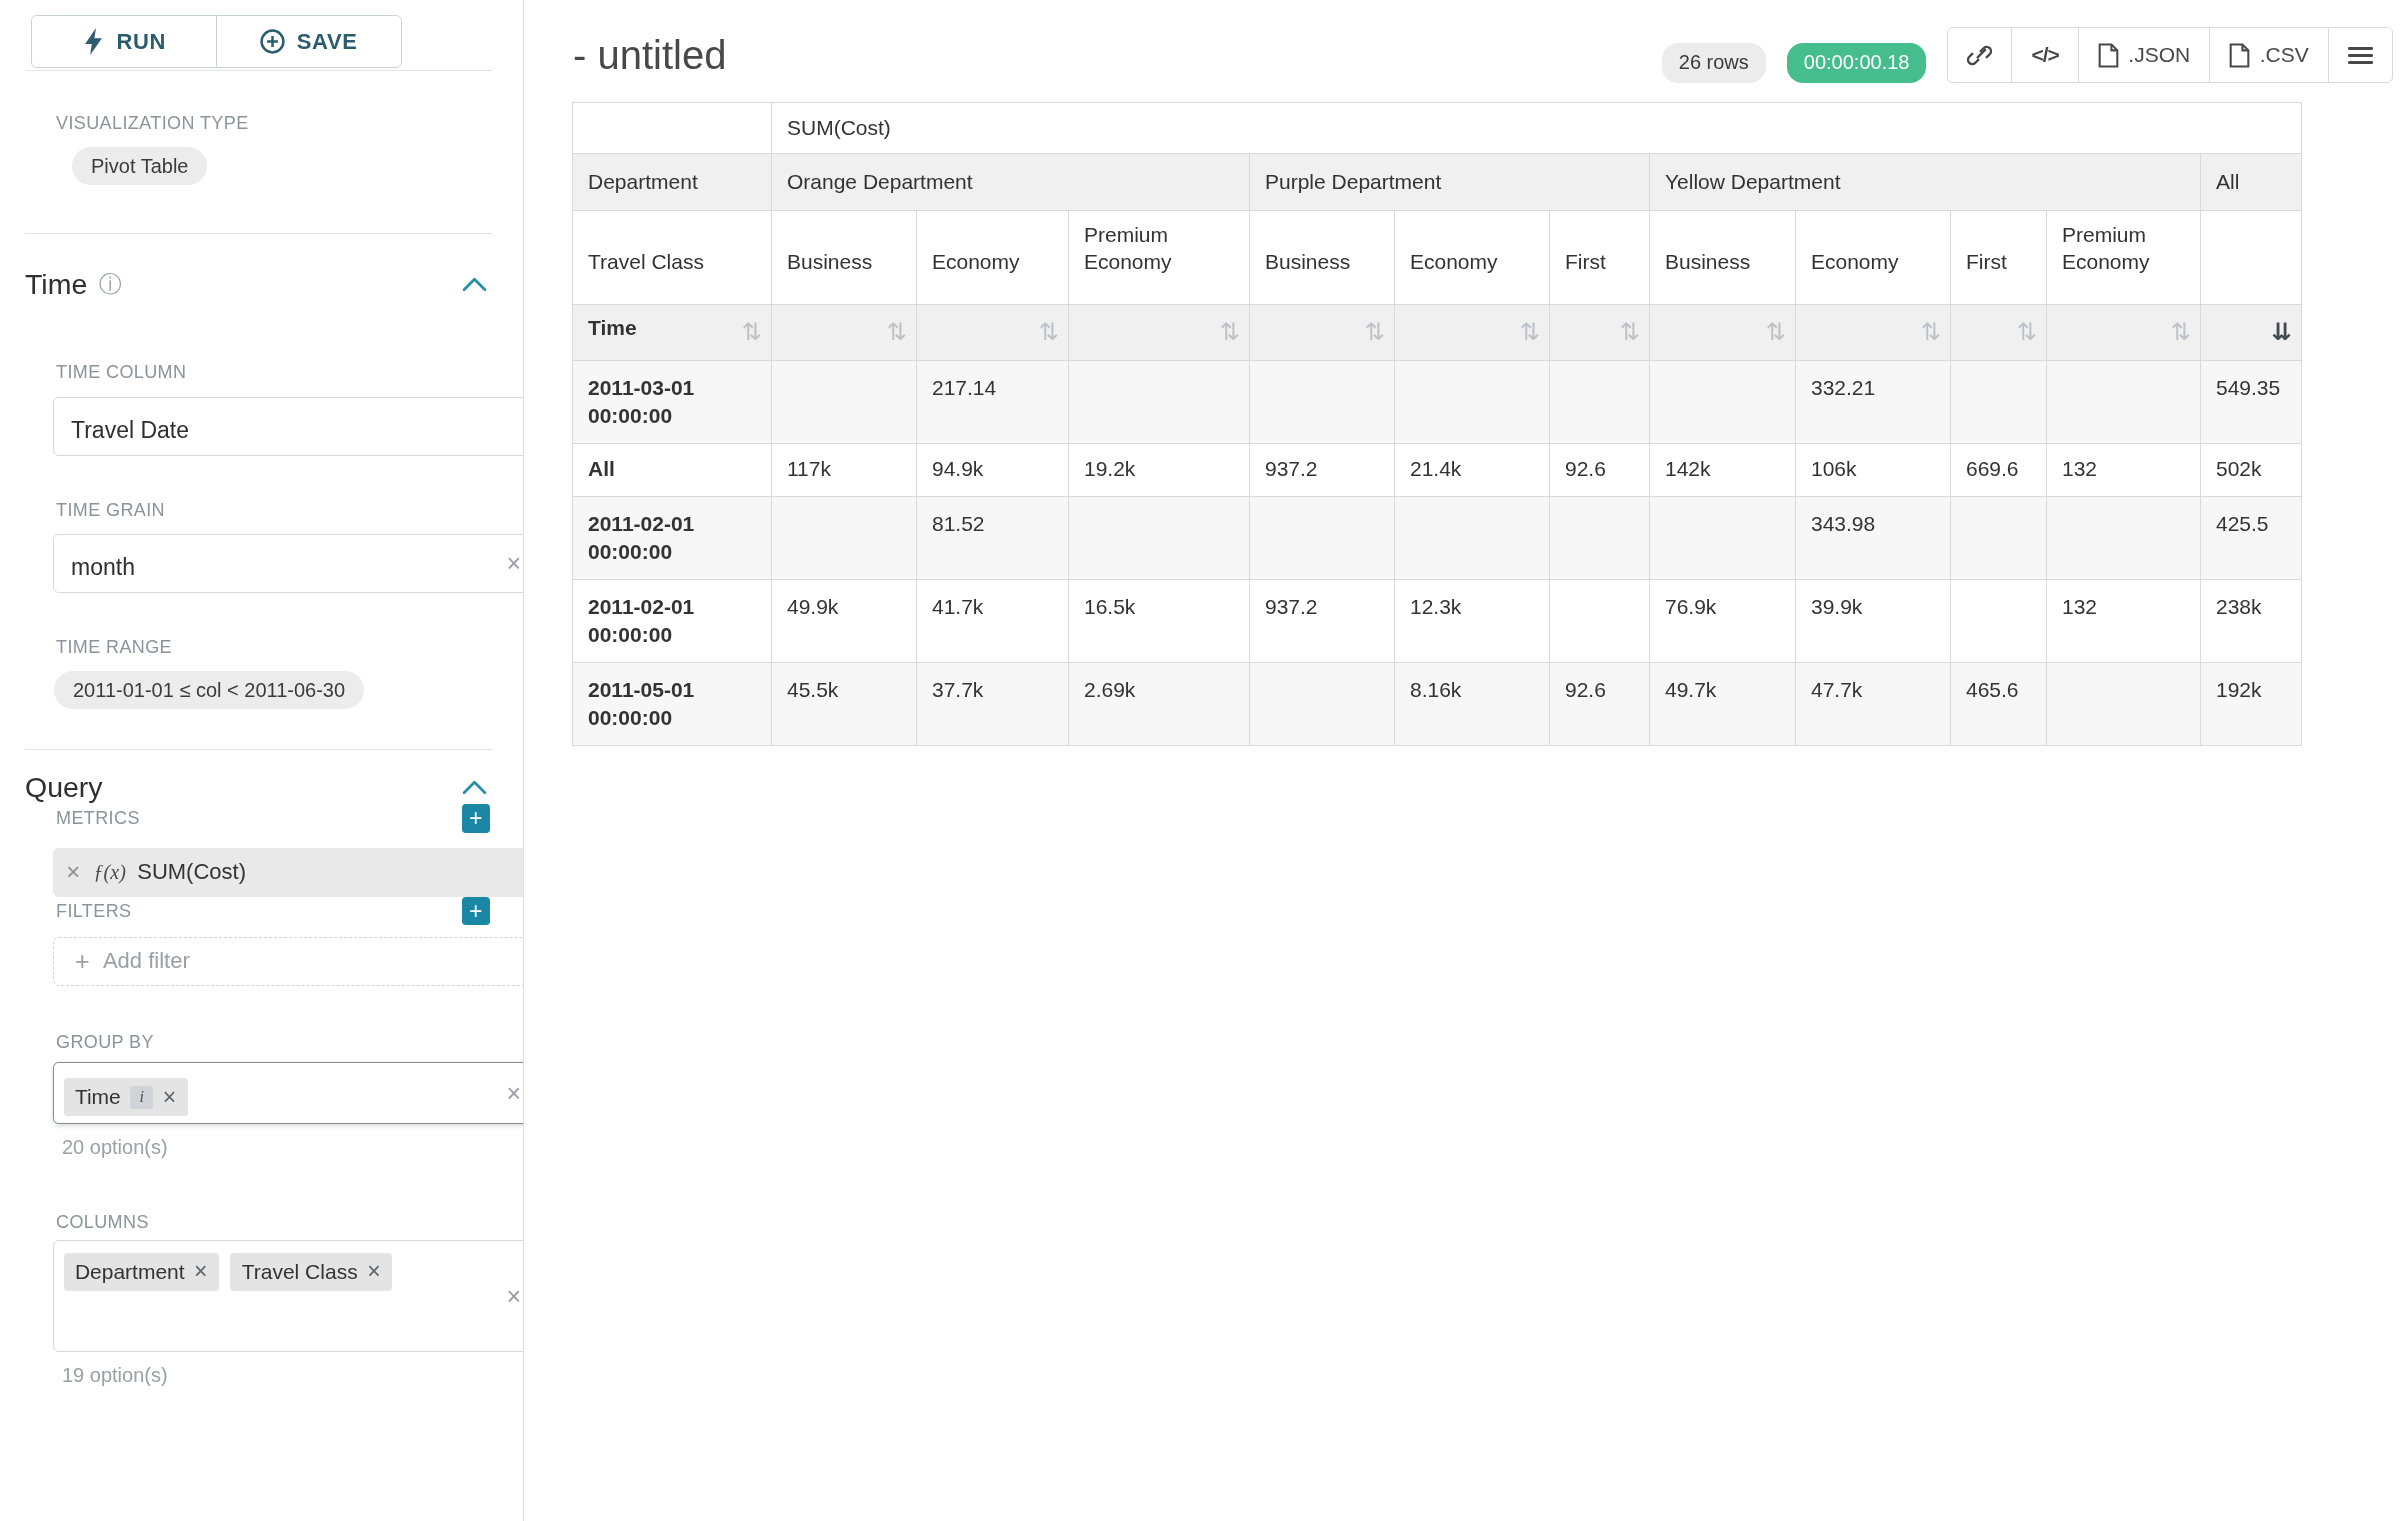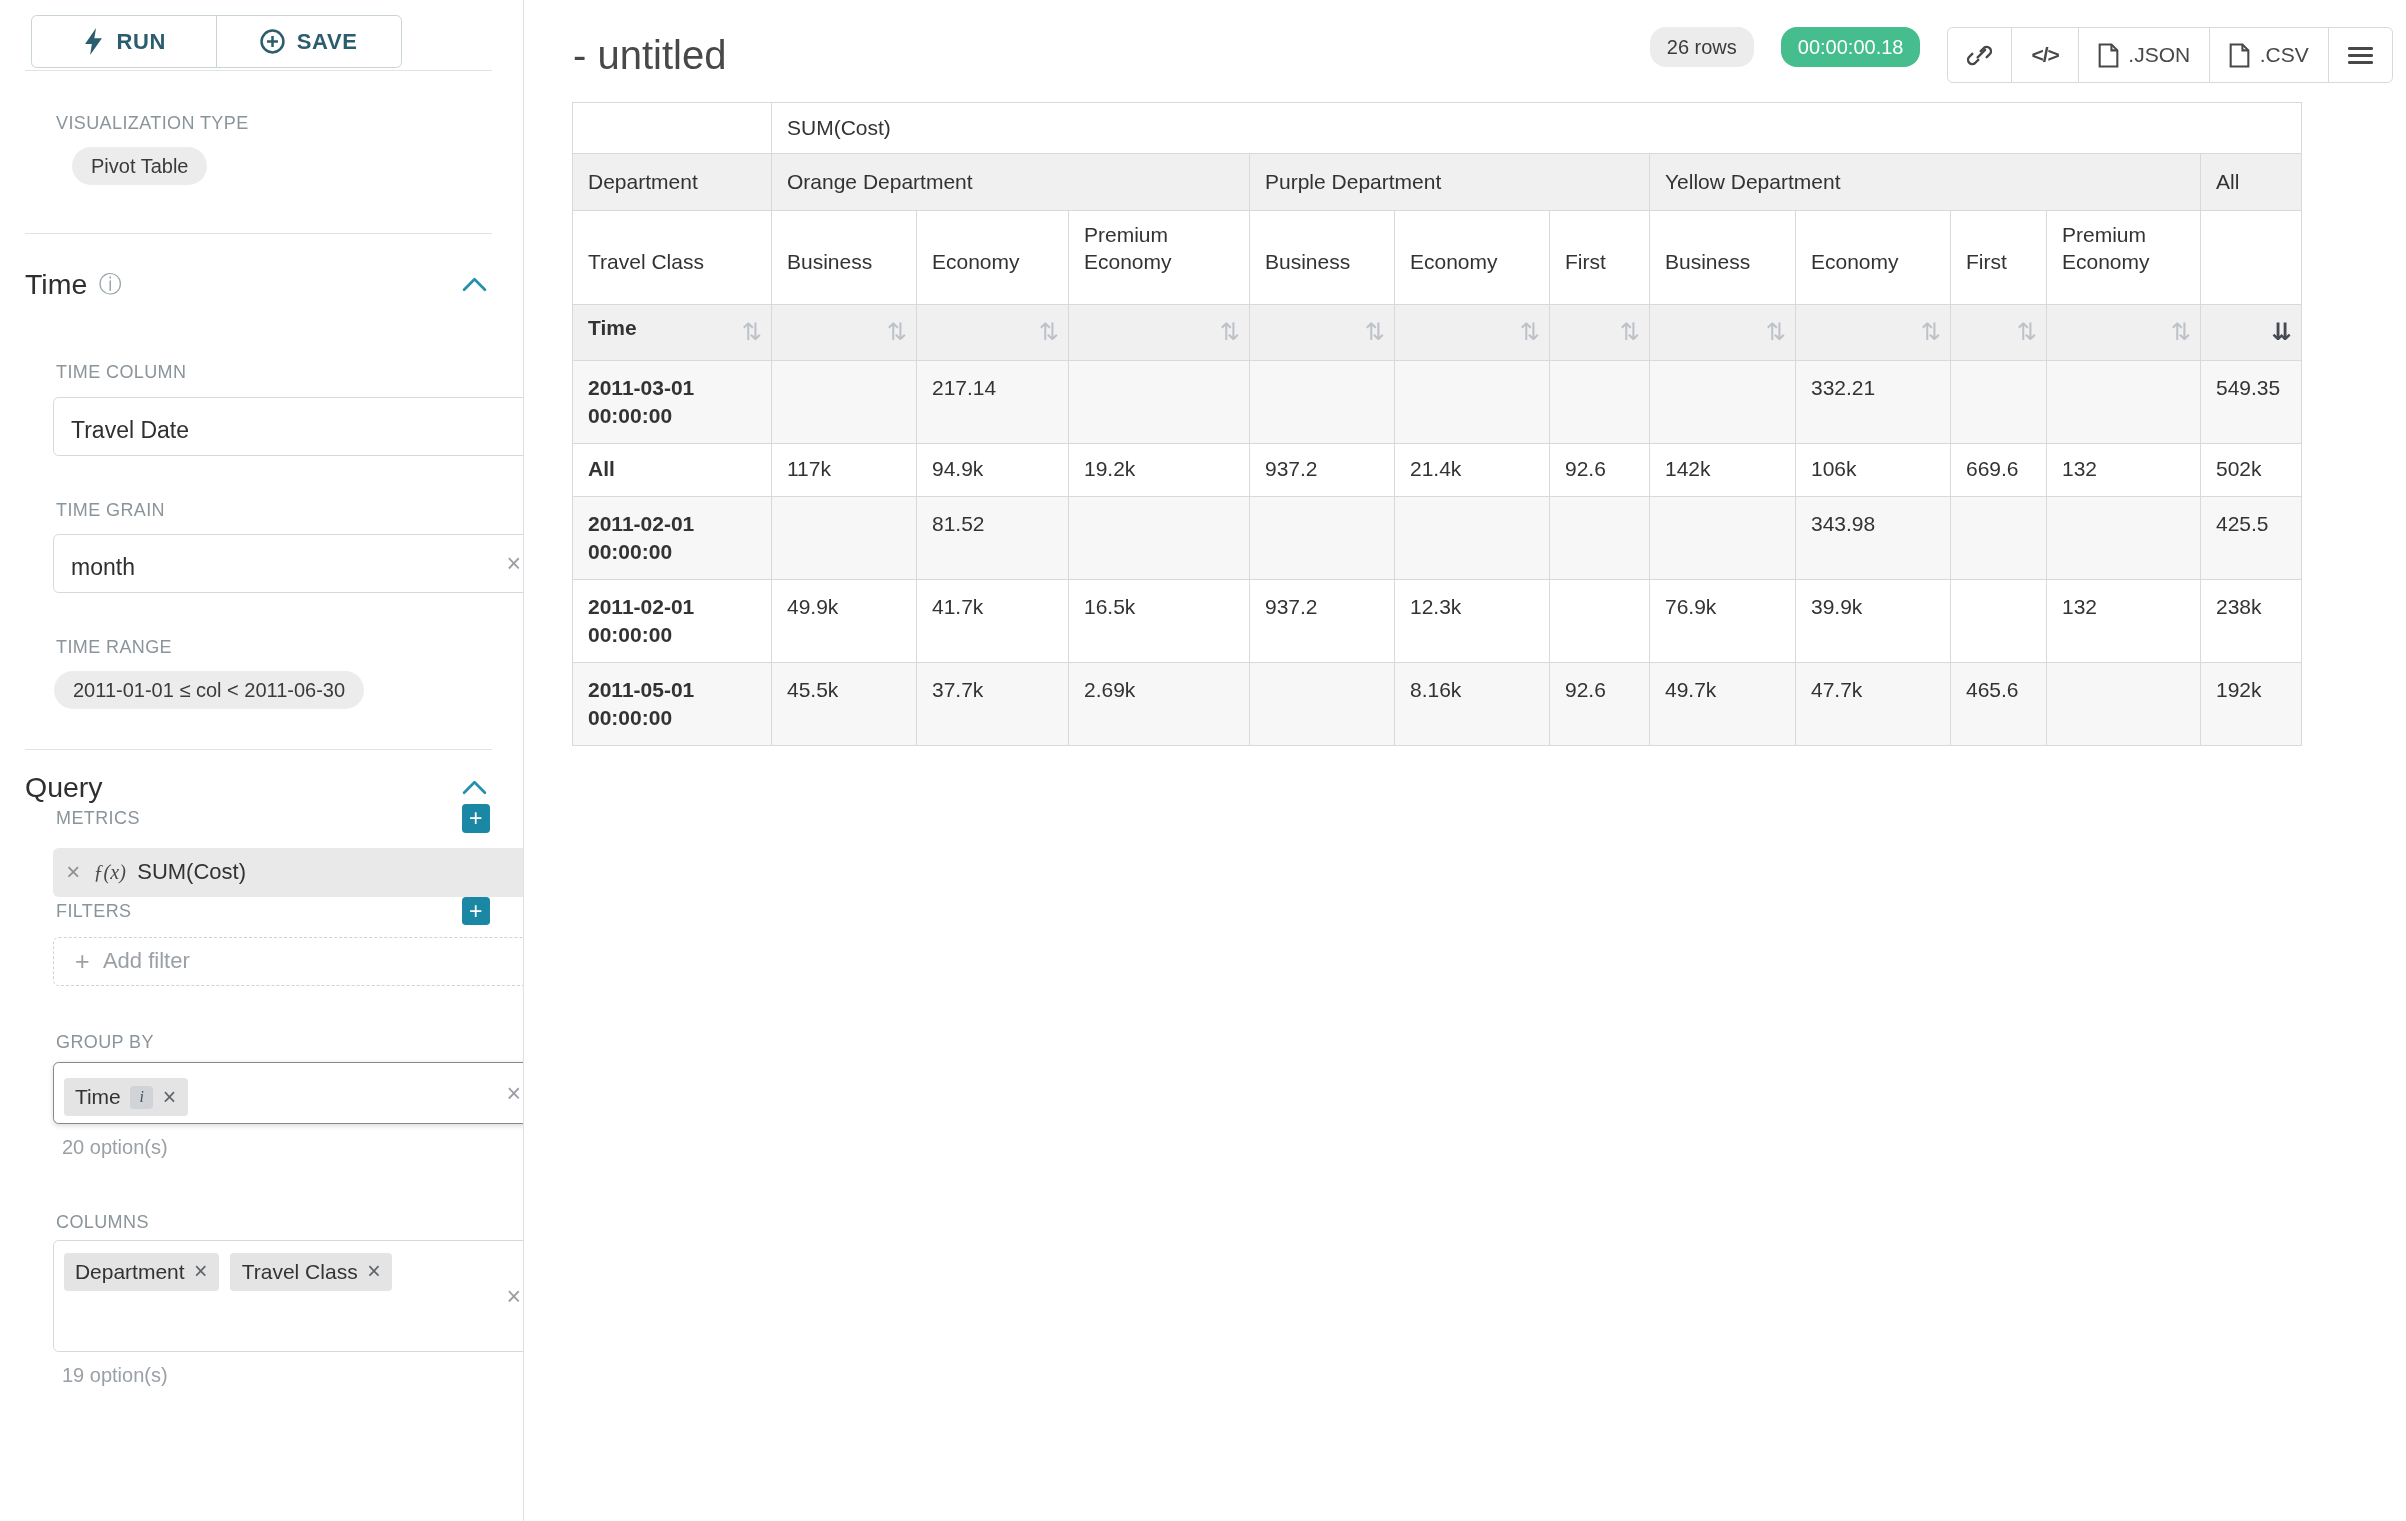--- a/index.html
+++ b/index.html
@@ -97,21 +97,21 @@
   .add-filter {
     margin:11.4px 0 0 53px; width:530px; height:49px; border:1.9px dashed #d2d2d2; border-radius:5.7px;
     display:flex; align-items:center; gap:13.3px; padding-left:21px; color:#9aa0a6; font-size:22px; cursor:pointer;
   }
   .af-plus { font-size:25px; }
 
   
   .main { flex:1; overflow:hidden; }
   .main-head { display:flex; align-items:center; padding:27px 13.3px 0 49px; }
   .main-head h1 { font-size:40px; font-weight:400; color:#484848; margin:0; }
-  .head-right { margin-left:auto; display:flex; align-items:flex-start; gap:27px; }
+  .head-right { margin-left:auto; display:flex; align-items:flex-end; gap:21px; }
   .badge { font-size:20px; padding:8.6px 17px; border-radius:16px; background:#ececec; color:#3b3b3b; white-space:nowrap; }
   .badge.green { background:#45bd8c; color:#fff; }
   .btn-group { display:flex; }
   .btn-group button {
     display:flex; align-items:center; justify-content:center; gap:9.5px; background:#fff;
     border:1px solid #d9d9d9; height:56px; padding:0 19px; margin-left:-1px;
     font-size:21px; color:#484848; cursor:pointer; font-family:inherit;
   }
   .btn-group button:first-child { border-radius:5.7px 0 0 5.7px; margin-left:0; }
   .btn-group button:last-child { border-radius:0 5.7px 5.7px 0; }

